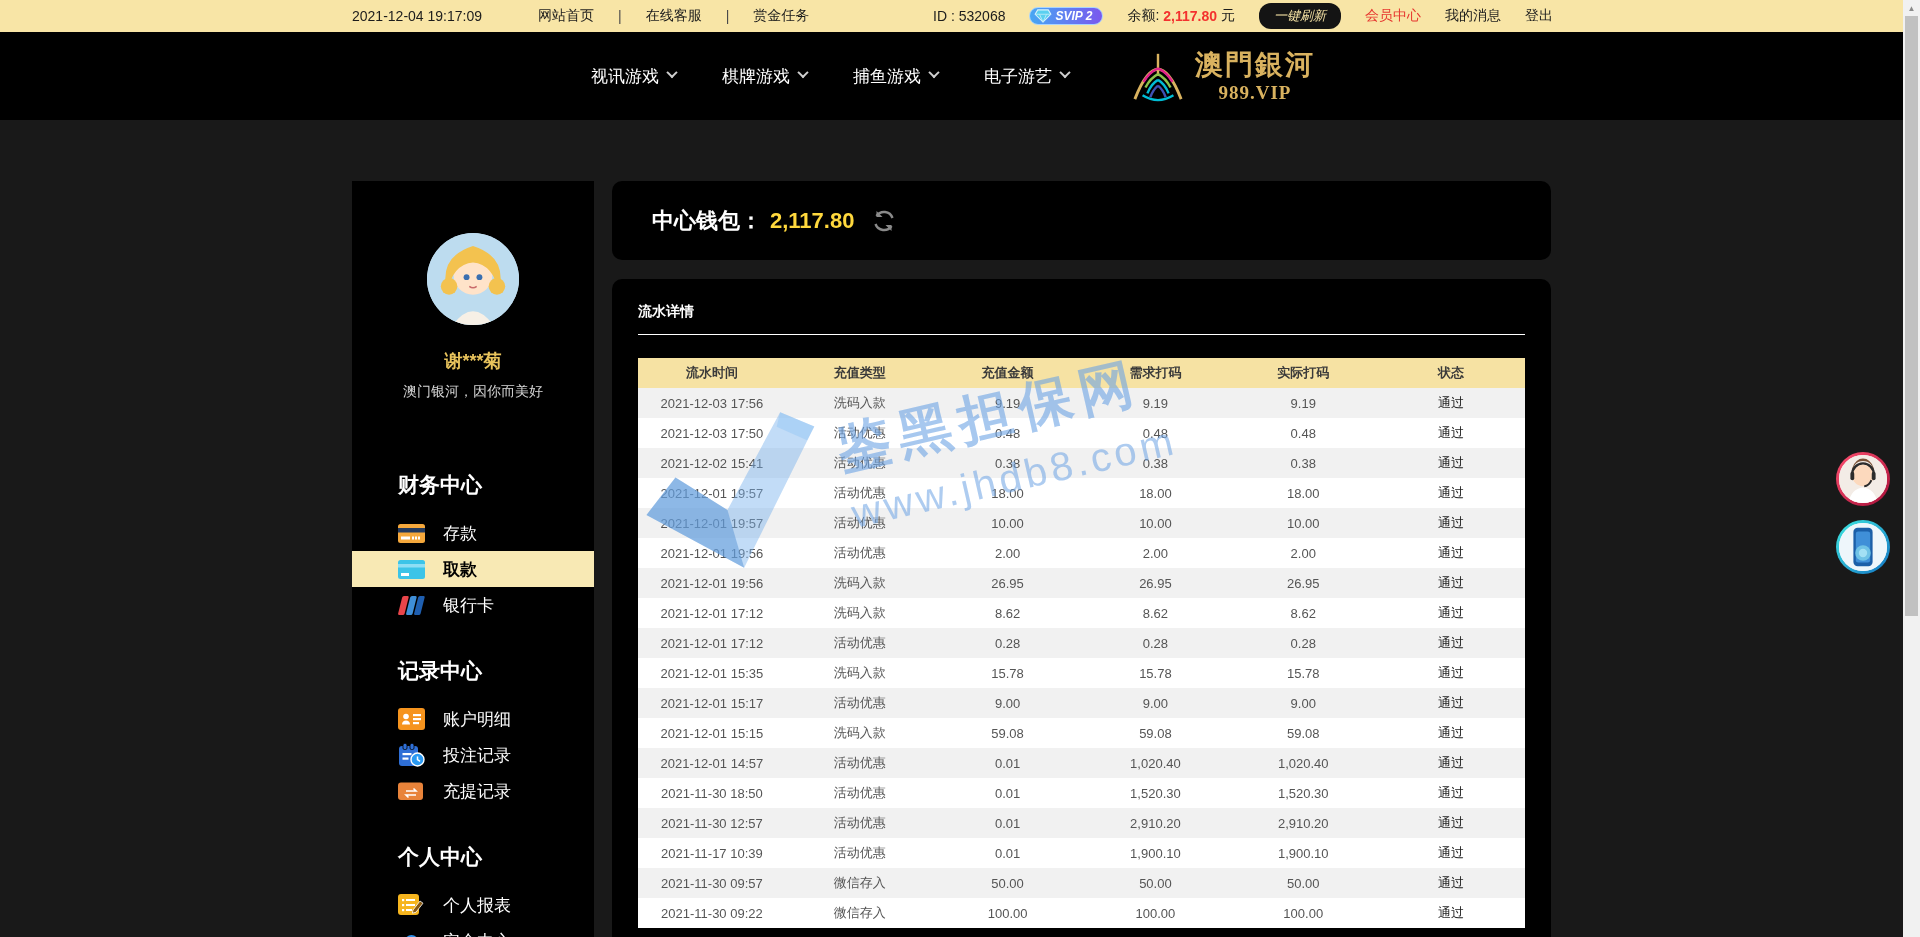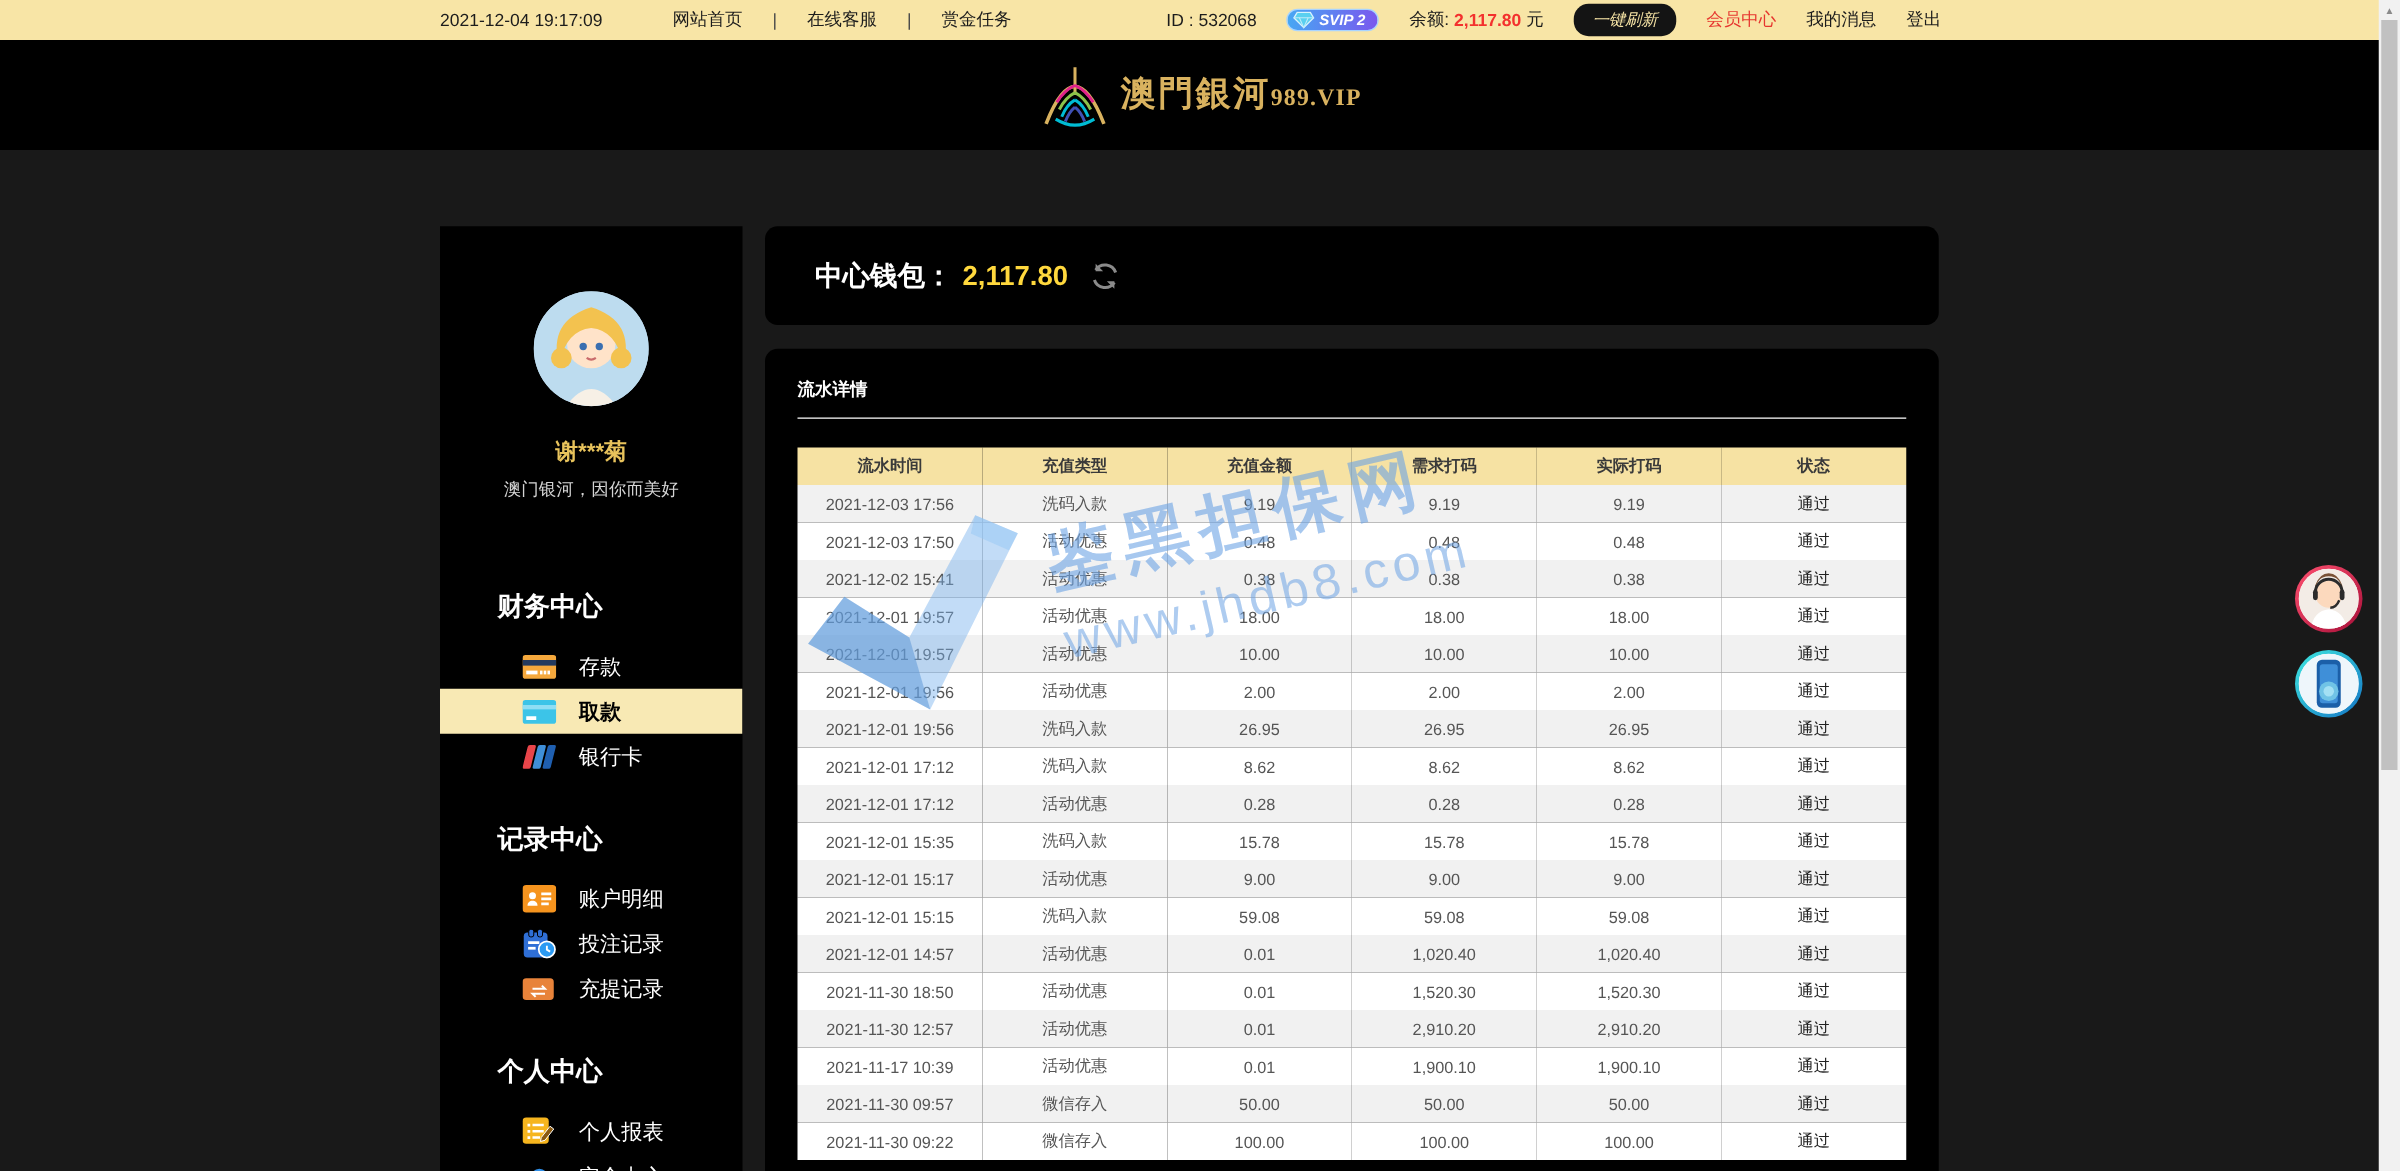--- a/index.html
+++ b/index.html
@@ -24,35 +24,35 @@
   .red-link { color:#e6362f; cursor:pointer; }
   .plain-link { color:#1c1c1c; cursor:pointer; }
 
   
   .nav { position:absolute; top:32px; left:0; width:1920px; height:88px; background:#000;
          display:flex; align-items:center; justify-content:center; gap:46px; z-index:2; }
   .nav-item { display:flex; align-items:center; gap:9px; color:#fff; font-size:17px; cursor:pointer; white-space:nowrap; }
   .chev { width:8px; height:8px; border-right:2px solid #cfcfcf; border-bottom:2px solid #cfcfcf;
           transform:rotate(45deg) translate(-1px,-1px); margin-top:-4px; }
   .logo { display:flex; align-items:center; gap:8px; margin:0 14px; cursor:pointer; }
-  .logo-txt { display:flex; flex-direction:row; align-items:center; line-height:1; }
+  .logo-txt { display:flex; flex-direction:column; align-items:center; line-height:1; }
   .logo-cn { color:#d9b25f; font-size:28px; font-weight:bold; letter-spacing:2px;
              font-family:"Liberation Serif", serif; }
   .logo-vip { color:#d9b25f; font-size:19px; font-weight:bold; letter-spacing:1px; margin-top:4px;
               font-family:"Liberation Serif", serif; }
 
   
   .sidebar { position:absolute; left:352px; top:181px; width:242px; height:800px; background:#000; overflow:hidden; }
   .avatar { width:92px; height:92px; border-radius:50%; margin:52px auto 0; overflow:hidden; background:#bddcef; }
   .username { margin-top:24px; text-align:center; color:#e8c35c; font-weight:bold; font-size:18px; }
   .slogan { margin-top:10px; text-align:center; color:#d4d4d4; font-size:14px; }
   .side-section-title { margin:34px 16px 16px 46px; color:#fff; font-size:21px; font-weight:bold; }
   .side-section-title.first { margin-top:70px; }
   .side-items { display:flex; flex-direction:column; }
-  .side-item { display:flex; align-items:center; height:36px; padding-left:66px; gap:18px;
+  .side-item { display:flex; align-items:center; height:36px; padding-left:46px; gap:18px;
                color:#fff; font-size:17px; cursor:pointer; }
   .side-item.active { background:#f8e9b4; color:#000; font-weight:bold; }
   .side-icon { width:27px; height:24px; display:flex; align-items:center; }
   .side-icon svg { width:27px; height:24px; }
 
   
   .main { position:absolute; left:612px; top:181px; width:939px; }
   .wallet-card { height:79px; background:#000; border-radius:10px; display:flex; align-items:center; padding-left:40px; }
   .wallet-label { color:#fff; font-size:22px; font-weight:bold; }
   .wallet-amount { color:#ffd83d; font-size:22px; font-weight:bold; margin-left:8px; }
@@ -117,20 +117,38 @@
         <span>元</span>
       </span>
       <button class="refresh-pill">一键刷新</button>
       <a class="red-link">会员中心</a>
       <a class="plain-link">我的消息</a>
       <a class="plain-link">登出</a>
     </div>
   </div>
 
   <div class="nav">
+    <div style="display:flex;gap:46px;" id="navLeft">
+        <div class="nav-item">
+          <span>视讯游戏</span>
+          <span class="chev"></span>
+        </div>
+        <div class="nav-item">
+          <span>棋牌游戏</span>
+          <span class="chev"></span>
+        </div>
+        <div class="nav-item">
+          <span>捕鱼游戏</span>
+          <span class="chev"></span>
+        </div>
+        <div class="nav-item">
+          <span>电子游艺</span>
+          <span class="chev"></span>
+        </div>
+      </div>
     <div class="logo">
       <svg width="58" height="54" viewBox="0 0 60 56">
         <path d="M6 52 Q30 -10 54 52" fill="none" stroke="#d9b25f" stroke-width="3"></path>
         <line x1="30" y1="5" x2="30" y2="28" stroke="#d9b25f" stroke-width="2.5"></line>
         <path d="M30 20 Q21 24 15 34" fill="none" stroke="#e0218a" stroke-width="2.5"></path>
         <path d="M30 20 Q39 24 45 34" fill="none" stroke="#e0218a" stroke-width="2.5"></path>
         <path d="M30 26 Q22 30 17 40" fill="none" stroke="#8bc34a" stroke-width="2.5"></path>
         <path d="M30 26 Q38 30 43 40" fill="none" stroke="#8bc34a" stroke-width="2.5"></path>
         <path d="M30 32 Q23 36 19 46" fill="none" stroke="#00bcd4" stroke-width="2.5"></path>
         <path d="M30 32 Q37 36 41 46" fill="none" stroke="#00bcd4" stroke-width="2.5"></path>

